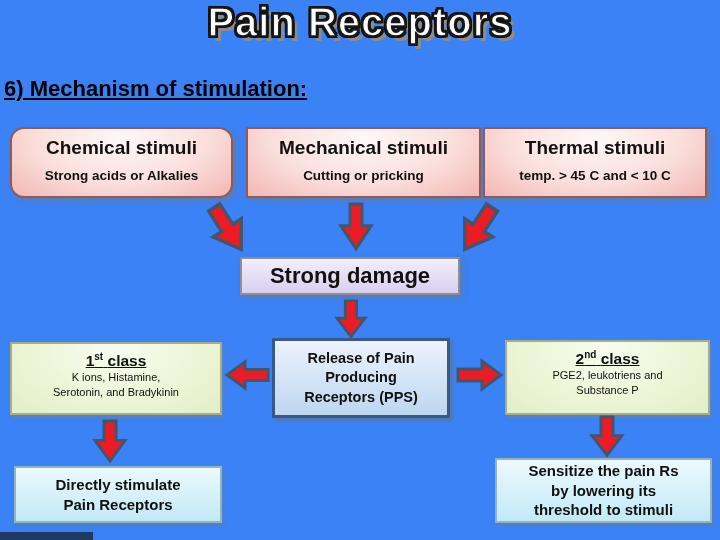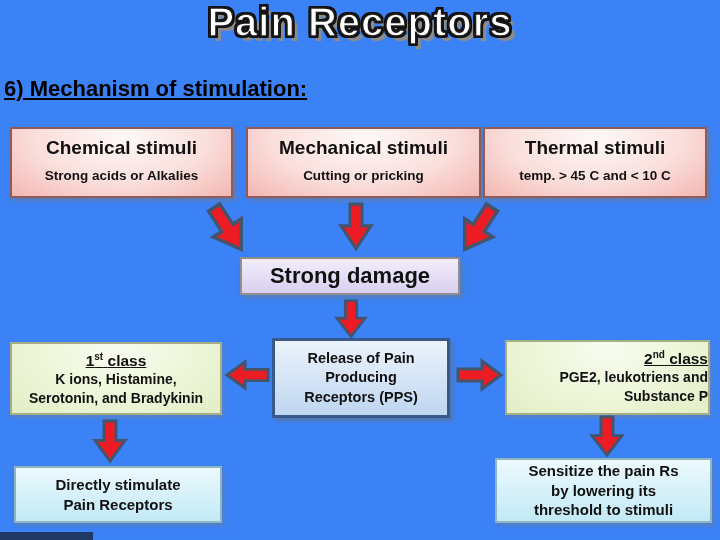--- a/index.html
+++ b/index.html
@@ -23,21 +23,21 @@
 
   .lavender{background:linear-gradient(180deg,#f2eefb 0%,#d8cfef 100%);
             border:2px solid #8f8f8f;box-shadow:3px 3px 4px rgba(120,120,120,.5);
             font-size:22px;font-weight:bold;display:flex;align-items:center;justify-content:center;}
 
   .green{background:radial-gradient(ellipse at 50% 10%,#f8fcf0 0%,#eef6d9 50%,#e2eec6 100%);
          border:2px solid #a6ae88;box-shadow:2px 3px 3px rgba(130,130,130,.4);
          padding-top:7px;}
   .cls-title{font-size:15.5px;font-weight:bold;text-decoration:underline;}
   .cls-title sup{font-size:10px;}
-  .green .body-line{font-size:14px;font-weight:bold;line-height:1.35;}
+  .green .body-line{font-size:11px;font-weight:normal;line-height:1.35;}
 
   .blue{background:linear-gradient(180deg,#ecf3fc 0%,#bed6f0 100%);
         border:3px solid #38598c;box-shadow:3px 3px 3px rgba(110,110,110,.5);
         display:flex;flex-direction:column;justify-content:center;}
   .blue .line{font-size:14.5px;font-weight:bold;line-height:1.35;}
 
   .cyan{background:linear-gradient(180deg,#ecf9fd 0%,#c2e9f6 100%);
         border:2px solid #8fb4c2;box-shadow:2px 3px 3px rgba(120,120,120,.4);
         display:flex;flex-direction:column;align-items:center;justify-content:center;}
   .cyan .line{font-size:15px;font-weight:bold;line-height:1.3;}
@@ -46,21 +46,21 @@
   .navy-bar{position:absolute;left:0;top:532px;width:93px;height:8px;background:#1f3864;}
 </style>
 </head>
 <body>
 
 <div class="slide">
 
   <h1 class="title">Pain Receptors</h1>
   <h2 class="heading">6) Mechanism of stimulation:</h2>
 
-  <div class="box pink" style="left:10px;top:127px;width:223px;height:71px;">
+  <div class="box pink" style="left:10px;top:127px;width:223px;height:71px;border-radius:14px;">
     <div class="box-title">Chemical stimuli</div>
     <div class="box-sub">Strong acids or Alkalies</div>
   </div>
   <div class="box pink" style="left:246px;top:127px;width:235px;height:71px;">
     <div class="box-title">Mechanical stimuli</div>
     <div class="box-sub">Cutting or pricking</div>
   </div>
   <div class="box pink" style="left:483px;top:127px;width:224px;height:71px;">
     <div class="box-title">Thermal stimuli</div>
     <div class="box-sub">temp. &gt; 45 C and &lt; 10 C</div>
@@ -109,21 +109,21 @@
     <div class="line">Producing</div>
     <div class="line">Receptors (PPS)</div>
   </div>
 
   <div class="arrow" style="left:456px;top:357px;width:48px;height:36px;">
     <svg width="48" height="36" viewBox="0 0 48 36" preserveAspectRatio="none">
       <polygon points="2,12 26,12 26,4 45,18 26,32 26,24 2,24" fill="#ed1c24" stroke="#44546a" stroke-width="3"></polygon>
     </svg>
   </div>
 
-  <div class="box green" style="left:505px;top:340px;width:205px;height:75px;text-align:right;">
+  <div class="box green" style="left:505px;top:340px;width:205px;height:75px;">
     <span class="cls-title"><span>2</span><sup>nd</sup>&nbsp;<span>class</span></span>
     <div class="body-line">PGE2, leukotriens and</div>
     <div class="body-line">Substance P</div>
   </div>
 
   <div class="arrow" style="left:92px;top:419px;width:36px;height:45px;">
     <svg width="36" height="45" viewBox="0 0 36 46" preserveAspectRatio="none">
       <polygon points="12,2 24,2 24,22 33,22 18,43 3,22 12,22" fill="#ed1c24" stroke="#44546a" stroke-width="3"></polygon>
     </svg>
   </div>

